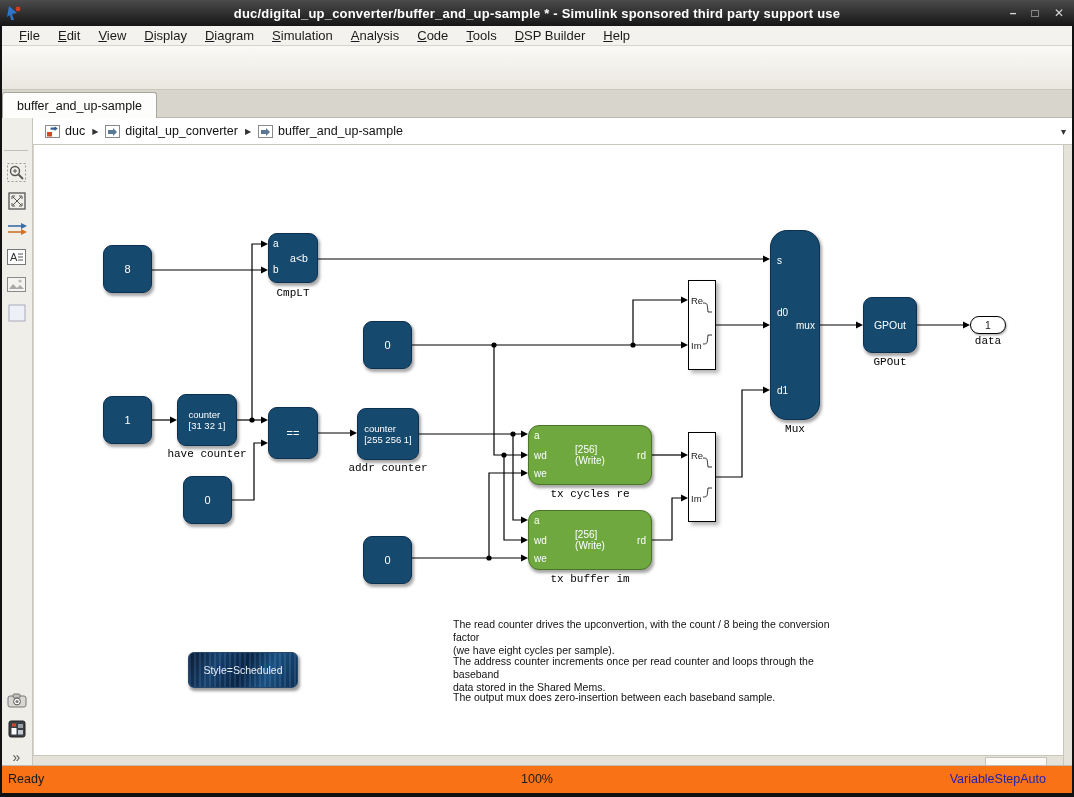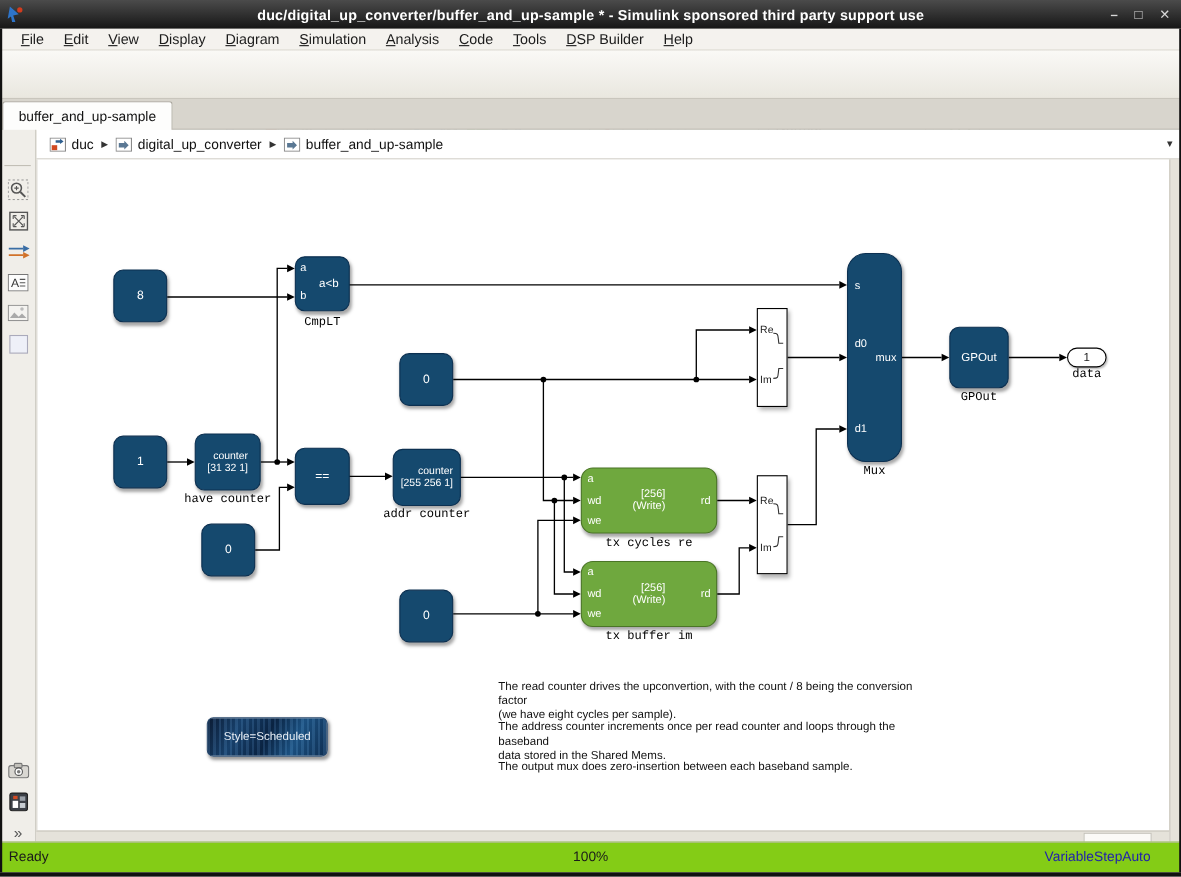--- a/index.html
+++ b/index.html
@@ -45,37 +45,37 @@
   
   #palette{left:0;top:118px;width:33px;height:647px;background:#f0eee9;border-right:1px solid #c9c6bd;}
   .pal{position:absolute;left:6px;width:21px;height:21px;display:flex;align-items:center;justify-content:center;}
   #pal-divider{position:absolute;left:4px;top:32px;width:24px;height:1px;background:#c2bfb6;}
   
   #canvas{left:33px;top:145px;width:1030px;height:610px;background:#fff;border-left:1px solid #d8d5cc;}
   #vscroll{left:1063px;top:145px;width:11px;height:620px;background:#e5e2da;border-left:1px solid #c9c6bd;}
   #hscroll{left:33px;top:755px;width:1030px;height:10px;background:#e5e2da;border-top:1px solid #c9c6bd;}
   #hthumb{position:absolute;left:952px;top:1px;width:60px;height:8px;background:#fbfaf7;border:1px solid #c4c1b8;}
   
-  #statusbar{left:0;top:765px;width:1074px;height:28px;background:#84cc16;border-top:1px solid #c0bdb4;
+  #statusbar{left:0;top:765px;width:1074px;height:28px;background:#f97316;border-top:1px solid #c0bdb4;
     font-size:12.5px;color:#1a1a1a;}
   #status-ready{position:absolute;left:8px;top:6px;}
   #status-zoom{position:absolute;left:50%;transform:translateX(-50%);top:6px;}
   #status-solver{position:absolute;right:28px;top:6px;color:#2222aa;}
   #win-edge-b{left:0;top:793px;width:1074px;height:4px;background:#111;}
   #win-edge-l{left:0;top:26px;width:2px;height:767px;background:#111;}
   #win-edge-r{left:1072px;top:26px;width:2px;height:767px;background:#111;}
   
   .blk{position:absolute;box-sizing:border-box;}
   .navy{background:#15496e;border:1px solid #0c3051;border-radius:9px;color:#fff;
     box-shadow:1.5px 2.5px 3px rgba(0,0,0,.35);}
   .green{background:#6fa83e;border:1px solid #4a7526;border-radius:11px;color:#fff;
     box-shadow:1.5px 2.5px 3px rgba(0,0,0,.35);}
   .whiteblk{background:#fff;border:1px solid #000;box-shadow:2.5px 3px 4px rgba(0,0,0,.3);color:#1a1a1a;}
   .ctr{position:absolute;inset:0;display:flex;align-items:center;justify-content:center;
-    text-align:right;white-space:pre-line;}
+    text-align:left;white-space:pre-line;}
   .blk-label{position:absolute;transform:translateX(-50%);font-size:11px;color:#000;white-space:nowrap;font-family:Liberation Mono, monospace;}
   .port{position:absolute;font-size:10px;line-height:12px;}
   .anno{position:absolute;font-size:10.5px;line-height:13px;color:#111;white-space:pre-line;margin-top:16px;}
   #style-tag{background:linear-gradient(115deg,#0b1b33,#17406b 25%,#0a2342 50%,#1b5080 72%,#0e2d50),
     repeating-linear-gradient(90deg,rgba(120,180,255,.15) 0 2px,transparent 2px 5px);
     background-blend-mode:screen;border:1px solid #27476b;border-radius:6px;color:#e8eef5;
     box-shadow:1.5px 2.5px 3px rgba(0,0,0,.4);}
   svg{display:block;}
 </style>
 </head>

